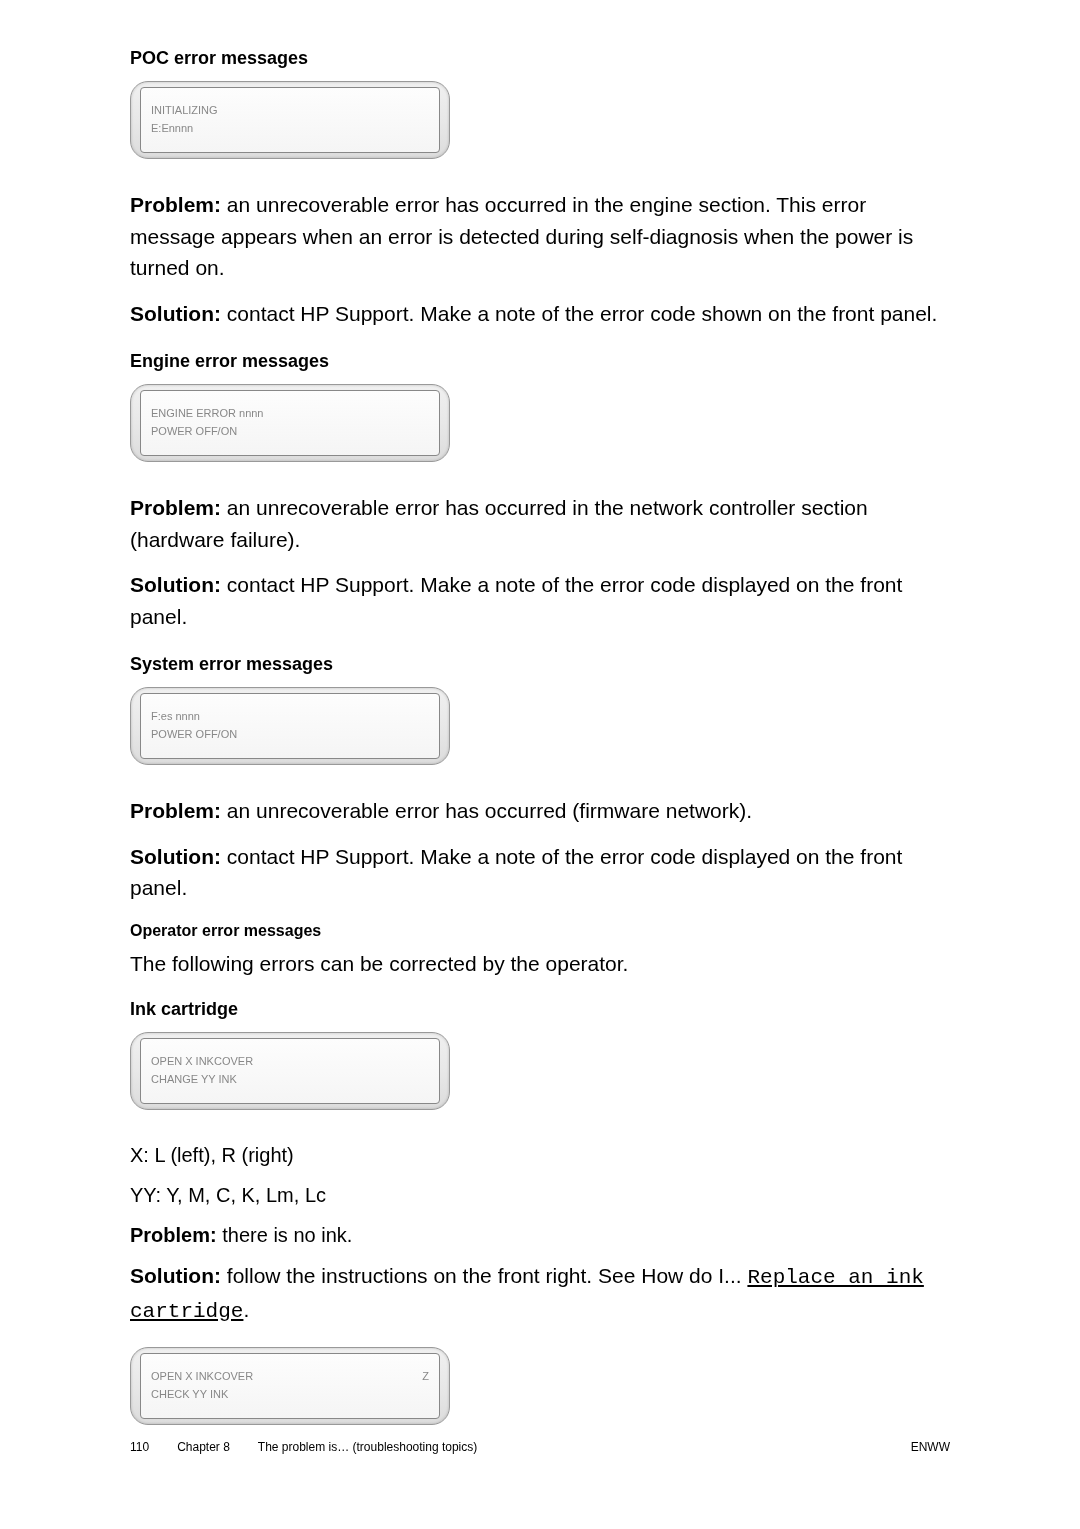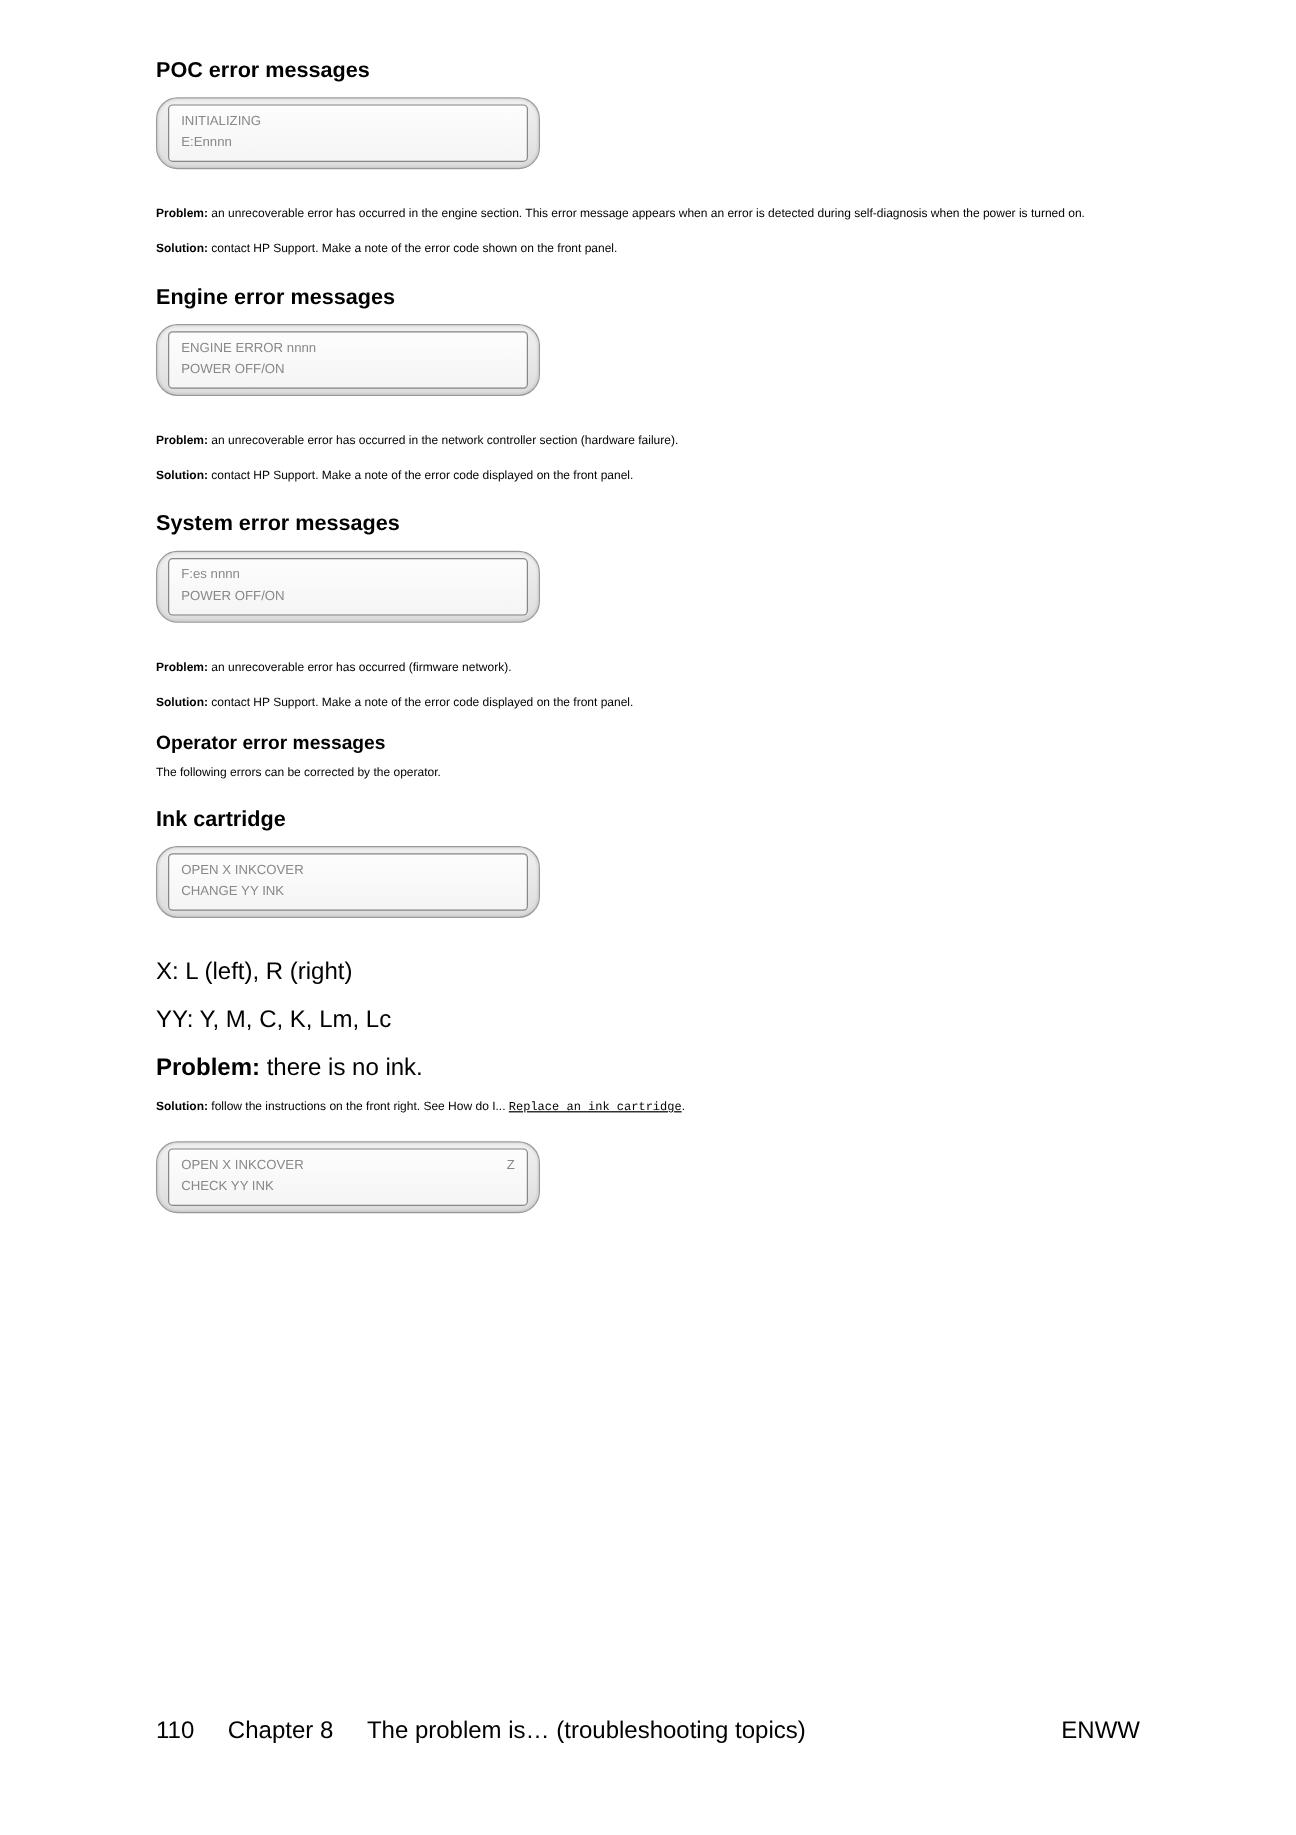--- a/index.html
+++ b/index.html
@@ -26,21 +26,21 @@
     }
     .h2 {
       font-size: 16px;
       font-weight: bold;
       margin-bottom: 8px;
       margin-top: 18px;
       color: #000000;
     }
     .lcd-display {
       width: 320px;
-      height: 60px;
+      height: 78px;
       position: relative;
       margin-bottom: 30px;
       margin-top: 4px;
       border-radius: 30px;
     }
     .lcd-outer {
       position: absolute;
       top: 0;
       left: 0;
       width: 100%;
@@ -66,21 +66,21 @@
     }
     .lcd-line {
       font-size: 11px;
       color: #888888;
       font-family: Arial, sans-serif;
       line-height: 1.6;
       display: flex;
       justify-content: space-between;
     }
     .para {
-      font-size: 10px;
+      font-size: 21px;
       line-height: 1.5;
       margin-bottom: 14px;
       color: #000000;
     }
     .para-tight {
       font-size: 20px;
       line-height: 1.5;
       margin-bottom: 10px;
       color: #000000;
     }
@@ -92,21 +92,21 @@
       color: #000000;
       font-family: Liberation Mono, monospace;
     }
     .footer {
       position: absolute;
       bottom: 75px;
       left: 130px;
       right: 130px;
       display: flex;
       justify-content: space-between;
-      font-size: 20px;
+      font-size: 12px;
       color: #000000;
     }
     .footer-left {
       display: flex;
       gap: 28px;
     }
   </style>
 </head>
 <body>
 

